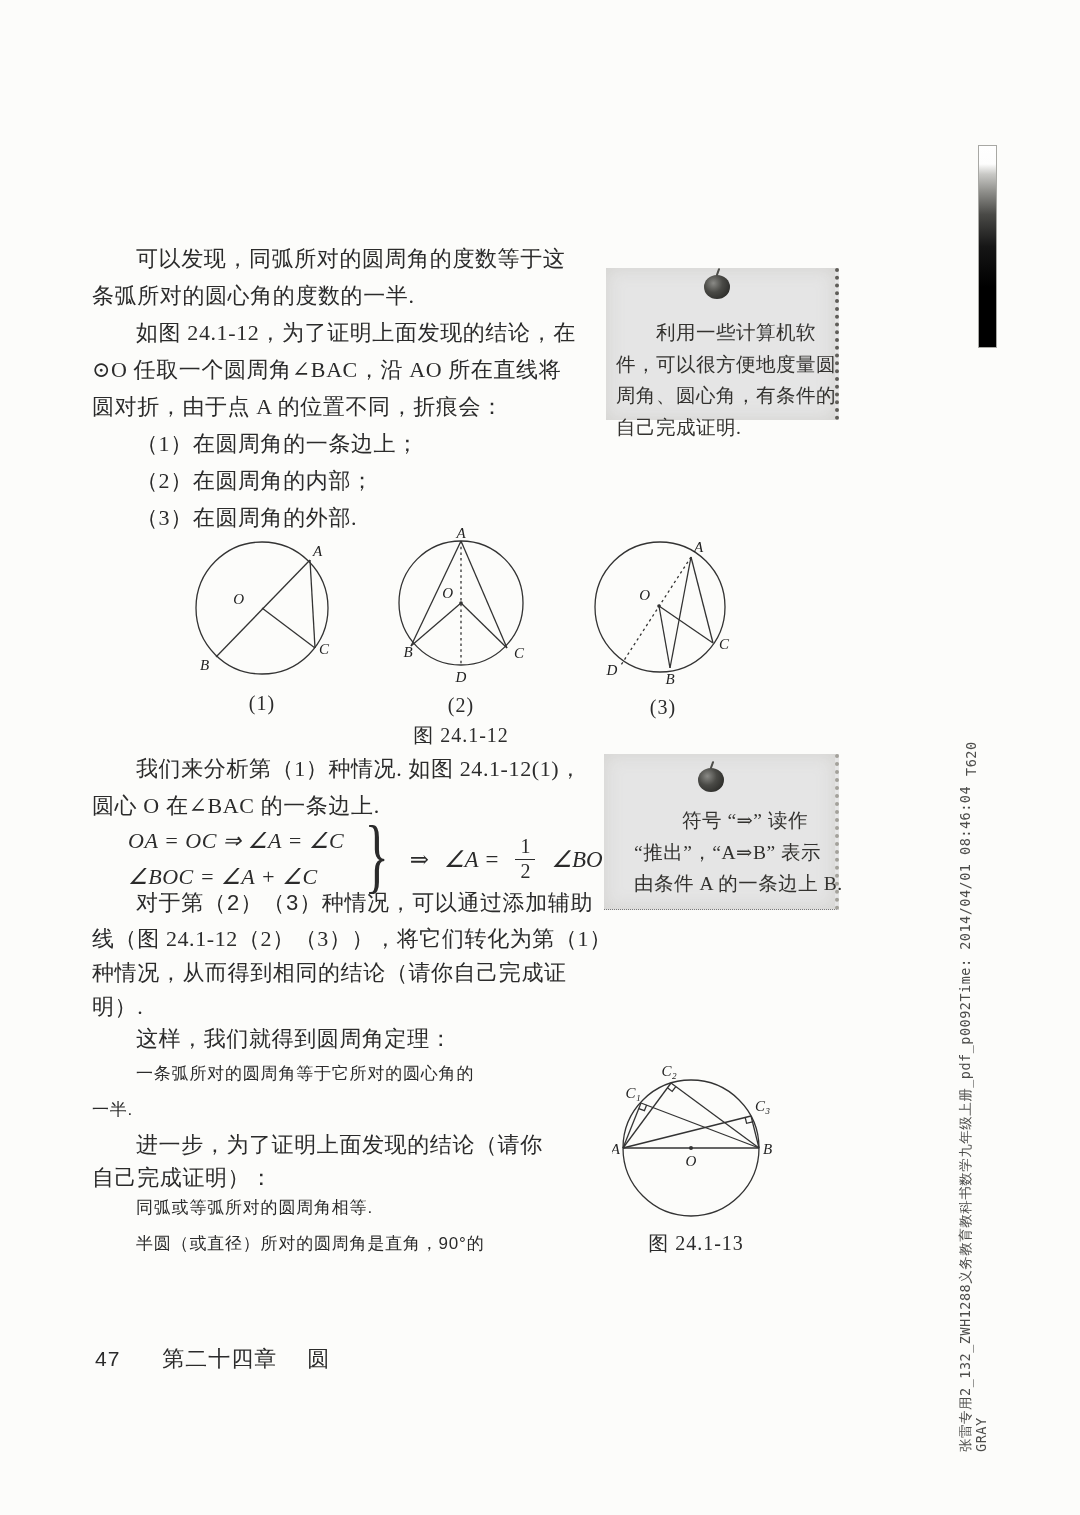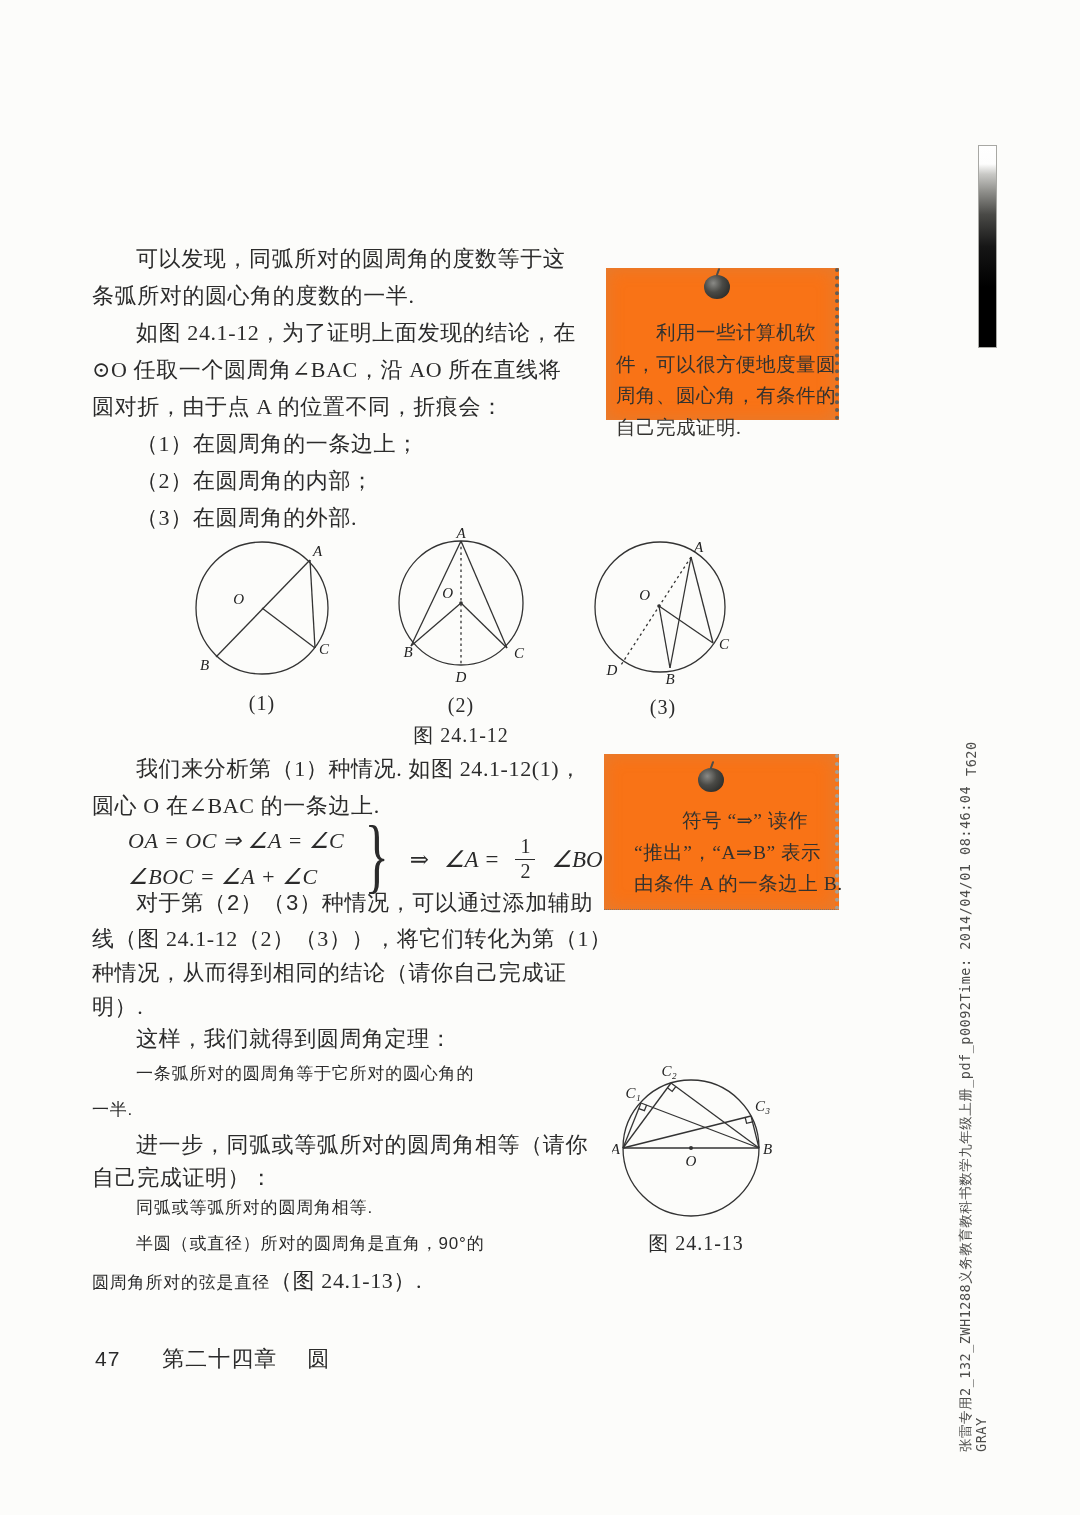--- a/index.html
+++ b/index.html
@@ -38,21 +38,21 @@
     transform:scaleX(0.62); font-style:normal; color:#2b2b2b;
     margin:0 2px 6px 2px;
   }
   .res { font-size:23px; white-space:nowrap; }
   .frac { display:inline-flex; flex-direction:column; align-items:center;
           font-size:20px; line-height:23px; margin:0 5px; }
   .frac .num { border-bottom:1.5px solid #2b2b2b; padding:0 5px 1px 5px; }
 
   
   .notebox {
-    background:#f97316;
+    background:#e5e5e5;
     box-shadow: inset 0 0 18px rgba(160,155,145,0.25);
   }
   #note1 { left:606px; top:268px; width:233px; height:152px; border-right:4px dotted #5f5d58; }
   #note2 { left:604px; top:754px; width:235px; height:156px; border-right:4px dotted #a3a19a; border-bottom:1px dotted #777;padding-left:22px; }
   .note-line { font-size:19.5px; line-height:31.5px; letter-spacing:0.5px; white-space:nowrap; color:#33322f; }
   .note-text1 { padding:49px 6px 0 10px; }
   .note-text2 { padding:51px 6px 0 8px; }
   .note-indent { padding-left:40px; }
   .ball {
     position:absolute; width:26px; height:24px; border-radius:50%;
@@ -192,31 +192,30 @@
 <div class="abs textcol" style="top:1020px;">
   <div class="line indent">这样，我们就得到圆周角定理：</div>
 </div>
 
 <div class="abs textcol" style="top:1056px;">
   <div class="bold-line indent">一条弧所对的圆周角等于它所对的圆心角的</div>
   <div class="bold-line">一半.</div>
 </div>
 
 <div class="abs textcol" style="top:1128px;">
-  <div class="line indent" style="line-height:33px;">进一步，同弧或等弧所对的圆周角相等（请你</div>
+  <div class="line indent" style="line-height:33px;">进一步，为了证明上面发现的结论（请你</div>
   <div class="line" style="line-height:33px;">自己完成证明）：</div>
 </div>
 
 <div class="abs textcol" style="top:1190px;">
   <div class="bold-line indent">同弧或等弧所对的圆周角相等.</div>
 </div>
 
 <div class="abs textcol" style="top:1226px;">
   <div class="bold-line indent">半圆（或直径）所对的圆周角是直角，90°的</div>
-  <div class="line"><span class="bold-line" style="line-height:37px;">圆周角所对的弦是直径</span><span>（图 24.1-13）.</span></div>
 </div>
 
 <div id="note1" class="abs notebox">
   <div class="ball"></div>
   <div class="note-text1">
     <div class="note-line note-indent">利用一些计算机软</div>
     <div class="note-line">件，可以很方便地度量圆</div>
     <div class="note-line">周角、圆心角，有条件的</div>
     <div class="note-line">自己完成证明.</div>
   </div>

